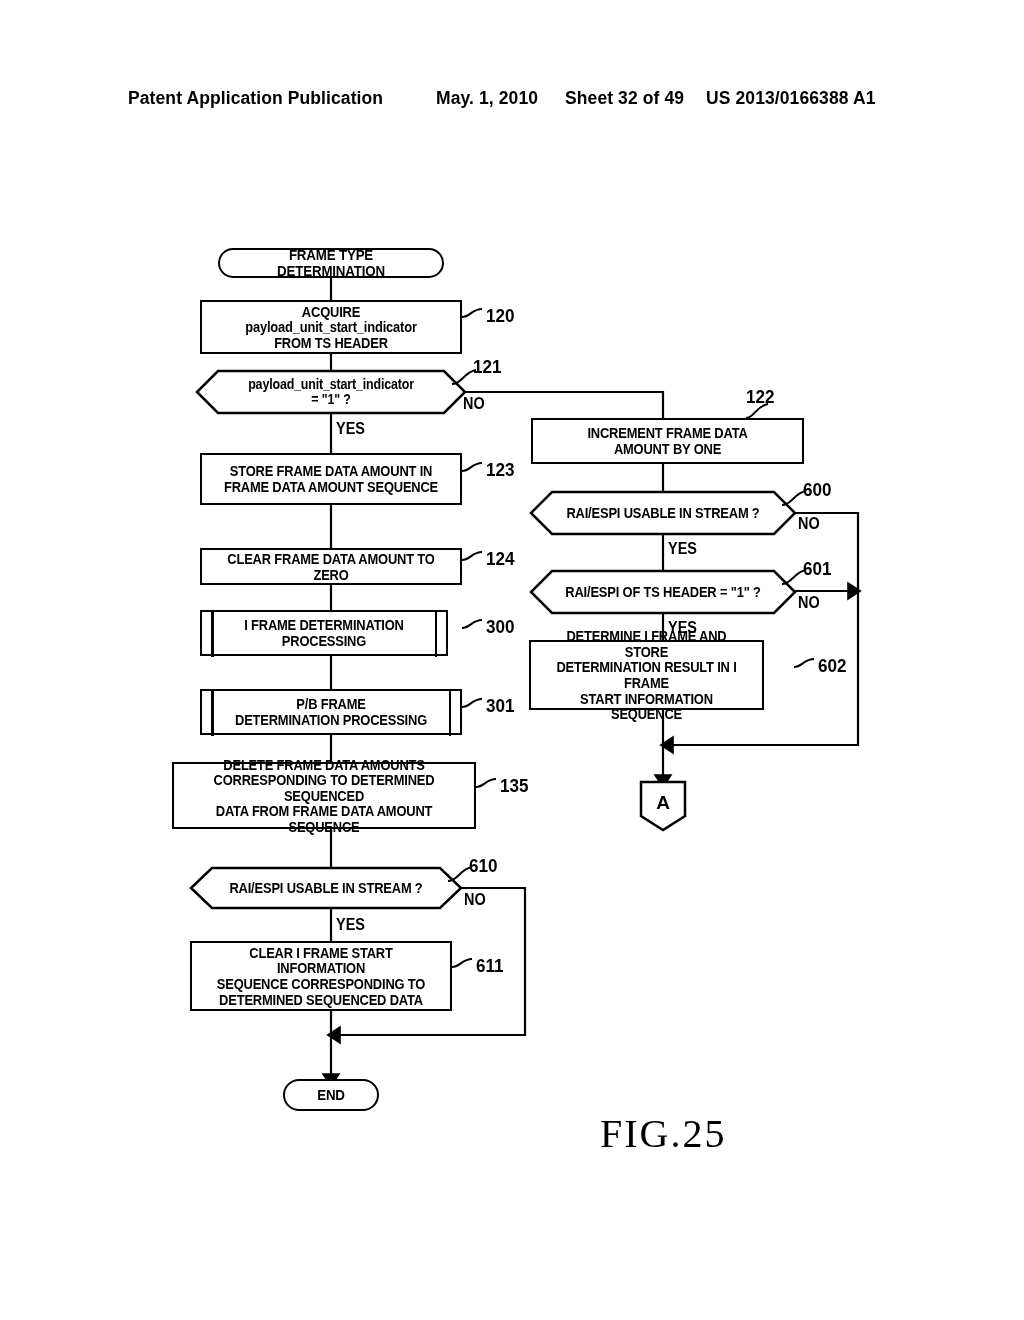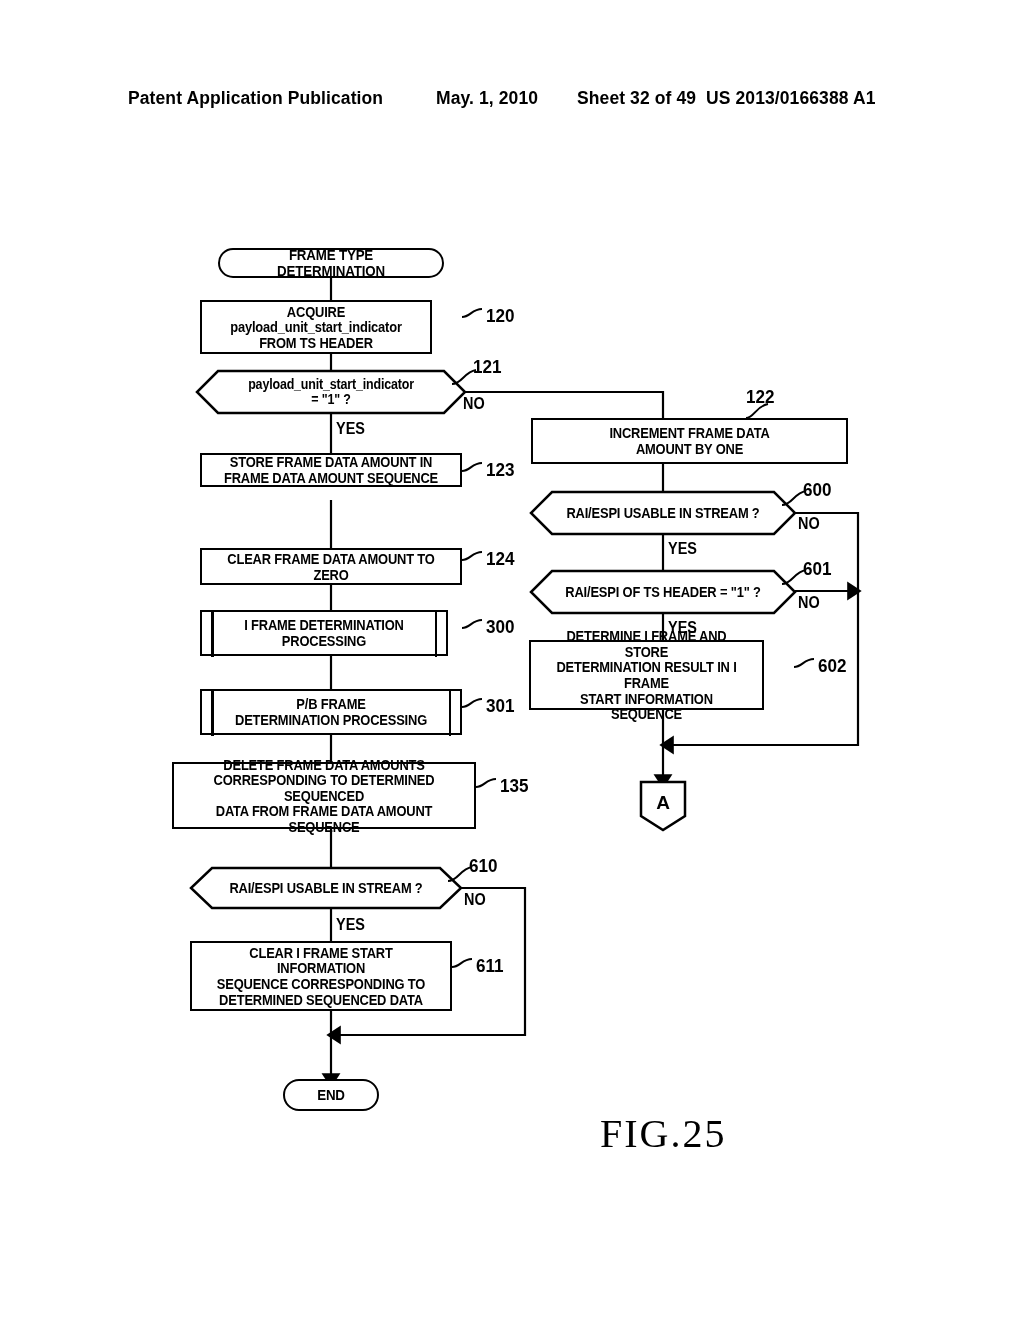--- a/index.html
+++ b/index.html
@@ -26,21 +26,21 @@
     height: 26px;
     font-family: Liberation Sans, sans-serif;
     font-weight: bold;
     font-size: 17.5px;
     letter-spacing: 0.1px;
     white-space: nowrap;
   }
   .page-header .seg { position: absolute; top: 0; }
   .hdr-pub   { left: 128px; }
   .hdr-date  { left: 436px; }
-  .hdr-sheet { left: 565px; margin-left: 12px; }
+  .hdr-sheet { left: 565px; }
   .hdr-num   { left: 706px; }
 
   
   #figure {
     position: absolute;
     top: 0;
     left: 0;
     width: 1024px;
     height: 1320px;
   }
@@ -209,21 +209,21 @@
 
       <line x1="795" y1="591" x2="852" y2="591" marker-end="url(#arrD)"></line>
     </g>
   </svg>
 
   <div class="node-wrap" style="left:218px; top:248px; width:226px; height:30px;">
     <div class="term" style="position:absolute; inset:0;"></div>
     <div class="node" style="inset:0; font-size:15.5px;">FRAME TYPE DETERMINATION</div>
   </div>
 
-  <div class="node-wrap" style="left:200px; top:300px; width:232px; height:54px;">
+  <div class="node-wrap" style="left:200px; top:300px; width:262px; height:54px;">
     <div class="proc" style="position:absolute; inset:0;"></div>
     <div class="node" style="inset:0;">ACQUIRE payload_unit_start_indicator
 FROM TS HEADER</div>
   </div>
   <svg style="position:absolute; left:462px; top:305px; width:36px; height:22px; overflow:visible;">
     <path d="M0,12 C8,12 10,4 20,4" stroke="#000" stroke-width="2" fill="none"></path>
   </svg>
   <div class="ref" style="left:486px; top:305px;">120</div>
 
   <div class="hexwrap" style="left:196px; top:370px; width:270px; height:44px;">
@@ -233,21 +233,21 @@
     <div class="node" style="position:absolute; inset:0; font-size:14.5px;">payload_unit_start_indicator
 = "1" ?</div>
   </div>
   <svg style="position:absolute; left:452px; top:366px; width:36px; height:24px; overflow:visible;">
     <path d="M0,18 C10,18 12,6 24,4" stroke="#000" stroke-width="2" fill="none"></path>
   </svg>
   <div class="ref" style="left:473px; top:356px;">121</div>
   <div class="branch" style="left:336px; top:419px;">YES</div>
   <div class="branch" style="left:463px; top:394px;">NO</div>
 
-  <div class="node-wrap" style="left:200px; top:453px; width:262px; height:34px;">
+  <div class="node-wrap" style="left:200px; top:453px; width:262px; height:52px;">
     <div class="proc" style="position:absolute; inset:0;"></div>
     <div class="node" style="inset:0;">STORE FRAME DATA AMOUNT IN
 FRAME DATA AMOUNT SEQUENCE</div>
   </div>
   <svg style="position:absolute; left:462px; top:459px; width:36px; height:22px; overflow:visible;">
     <path d="M0,12 C8,12 10,4 20,4" stroke="#000" stroke-width="2" fill="none"></path>
   </svg>
   <div class="ref" style="left:486px; top:459px;">123</div>
 
   <div class="node-wrap" style="left:200px; top:548px; width:262px; height:37px;padding-left:14px;">
@@ -312,21 +312,21 @@
   <svg style="position:absolute; left:452px; top:955px; width:36px; height:22px; overflow:visible;">
     <path d="M0,12 C8,12 10,4 20,4" stroke="#000" stroke-width="2" fill="none"></path>
   </svg>
   <div class="ref" style="left:476px; top:955px;">611</div>
 
   <div class="node-wrap" style="left:283px; top:1079px; width:96px; height:32px;">
     <div class="term" style="position:absolute; inset:0;"></div>
     <div class="node" style="inset:0; font-size:15.5px;">END</div>
   </div>
 
-  <div class="node-wrap" style="left:531px; top:418px; width:317px; height:46px;">
+  <div class="node-wrap" style="left:531px; top:418px; width:273px; height:46px;">
     <div class="proc" style="position:absolute; inset:0;"></div>
     <div class="node" style="inset:0;">INCREMENT FRAME DATA
 AMOUNT BY ONE</div>
   </div>
   <svg style="position:absolute; left:742px; top:400px; width:40px; height:24px; overflow:visible;">
     <path d="M4,18 C12,18 14,6 26,4" stroke="#000" stroke-width="2" fill="none"></path>
   </svg>
   <div class="ref" style="left:746px; top:386px;">122</div>
 
   <div class="hexwrap" style="left:530px; top:491px; width:266px; height:44px;">

